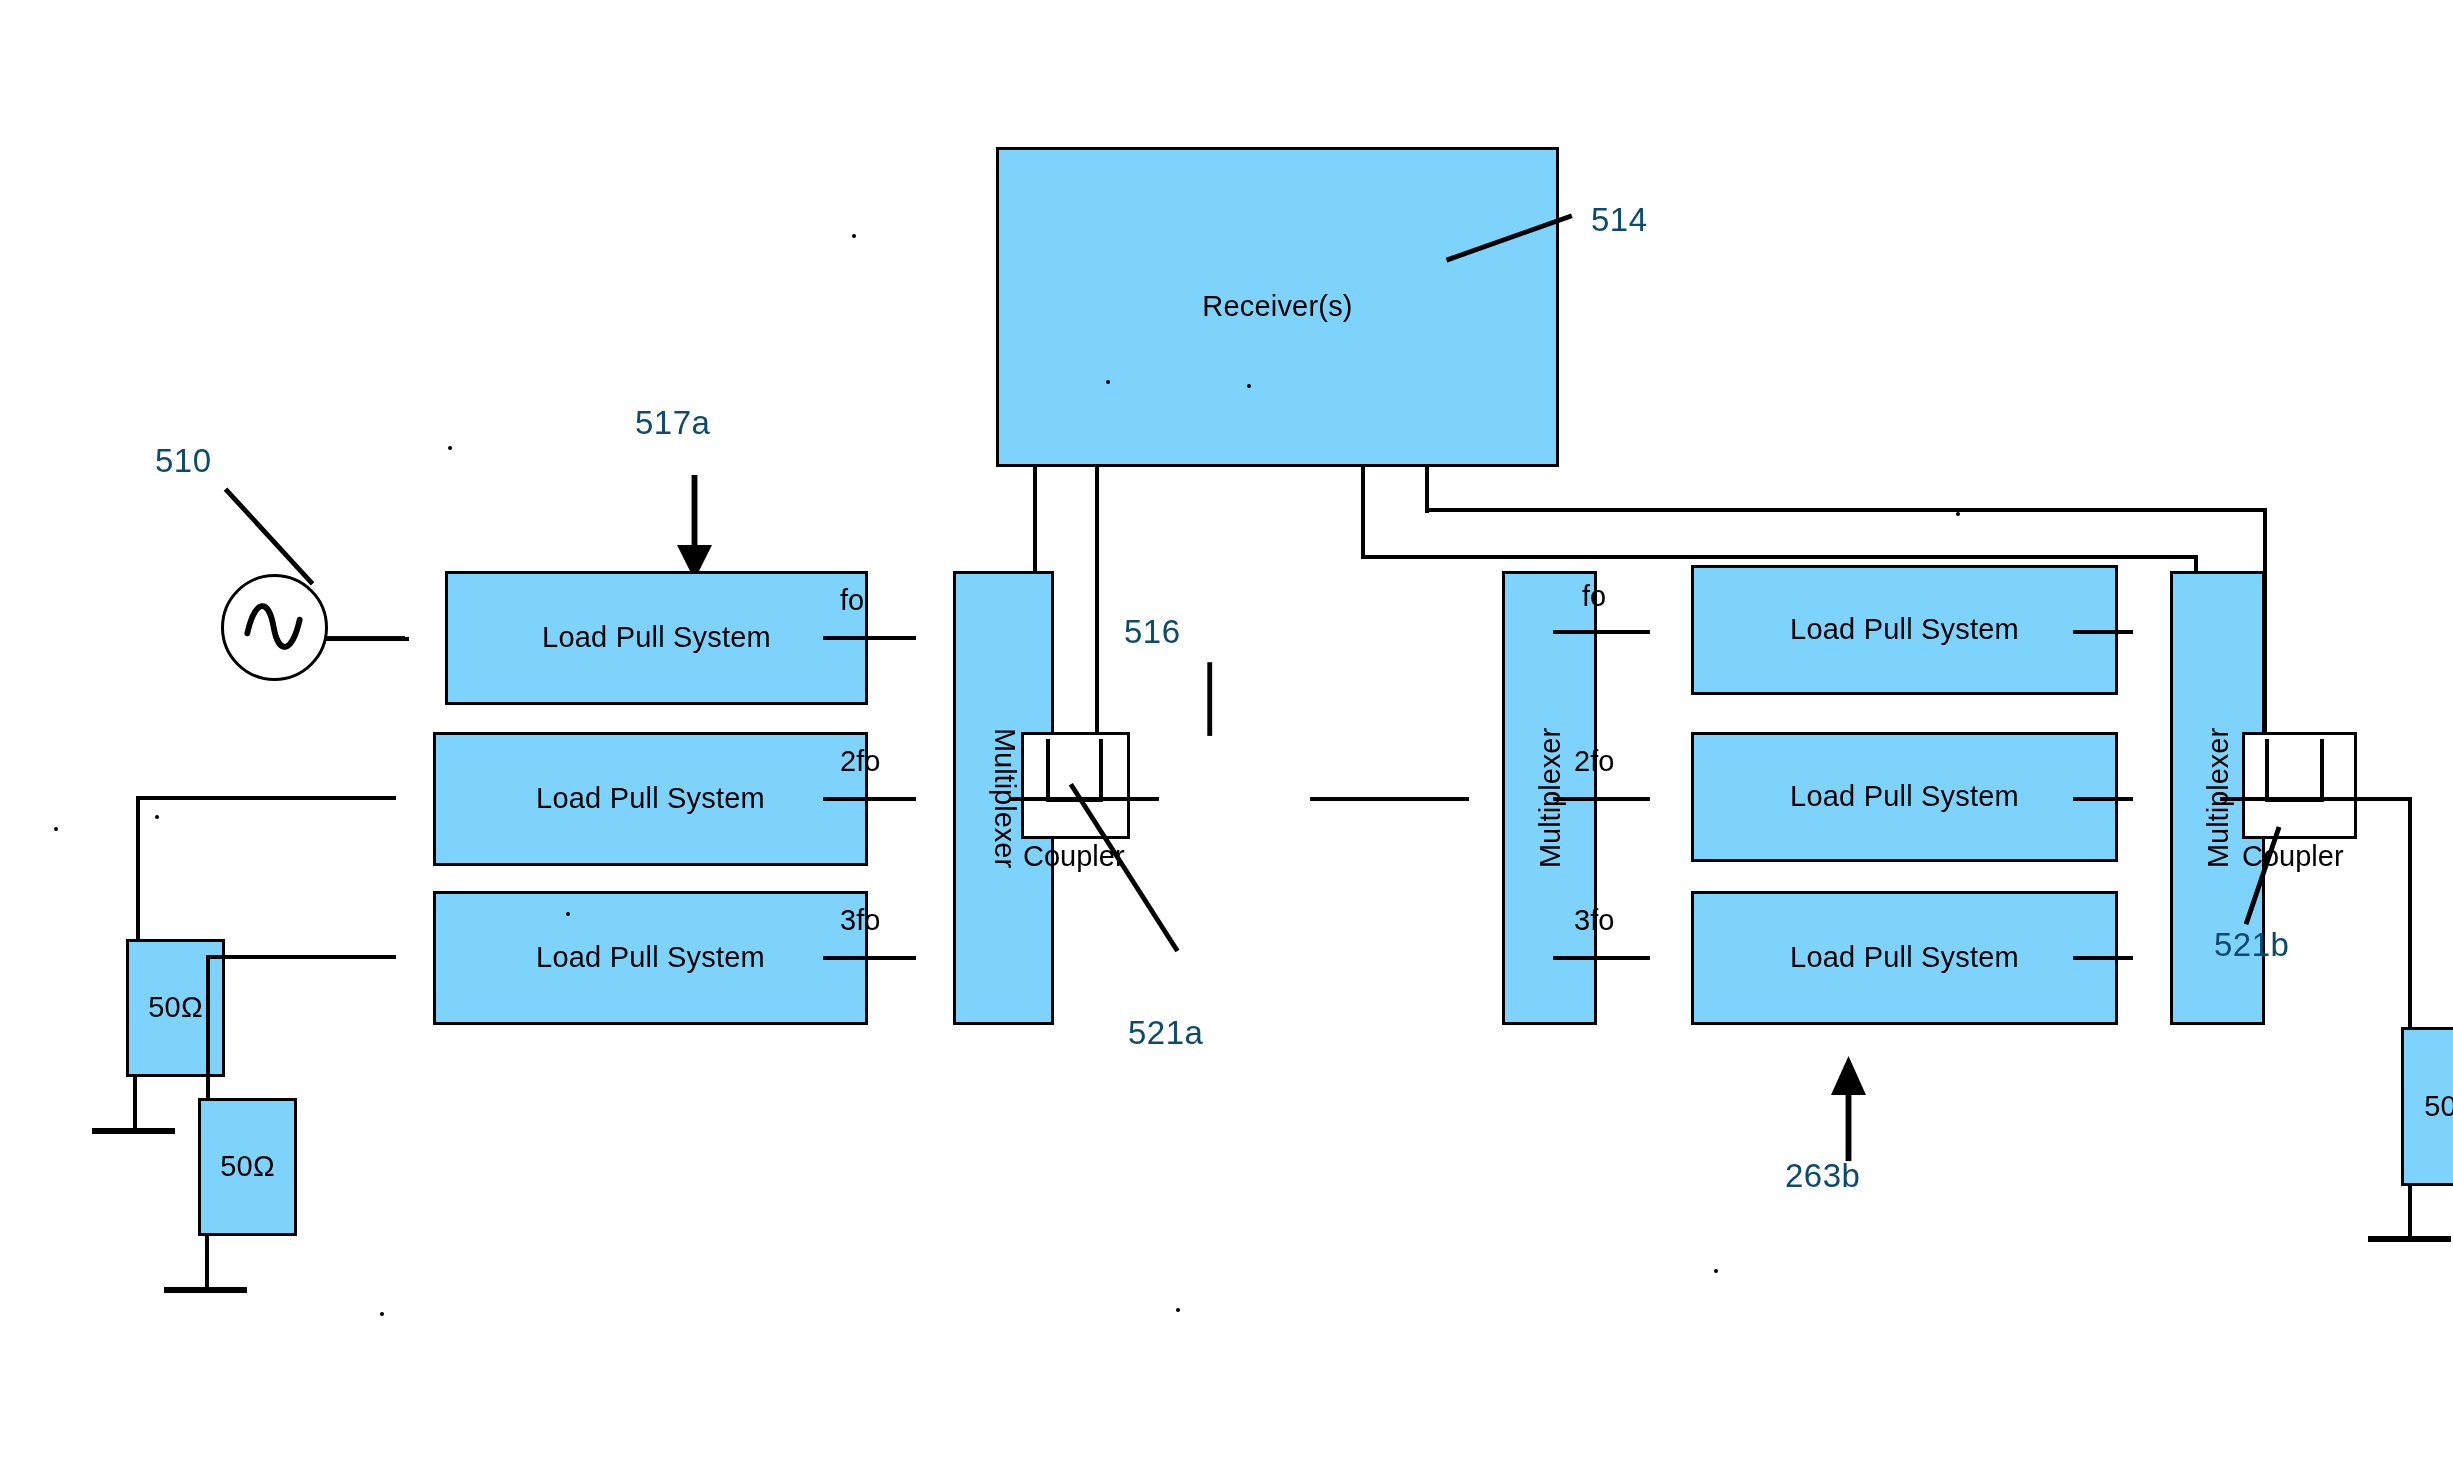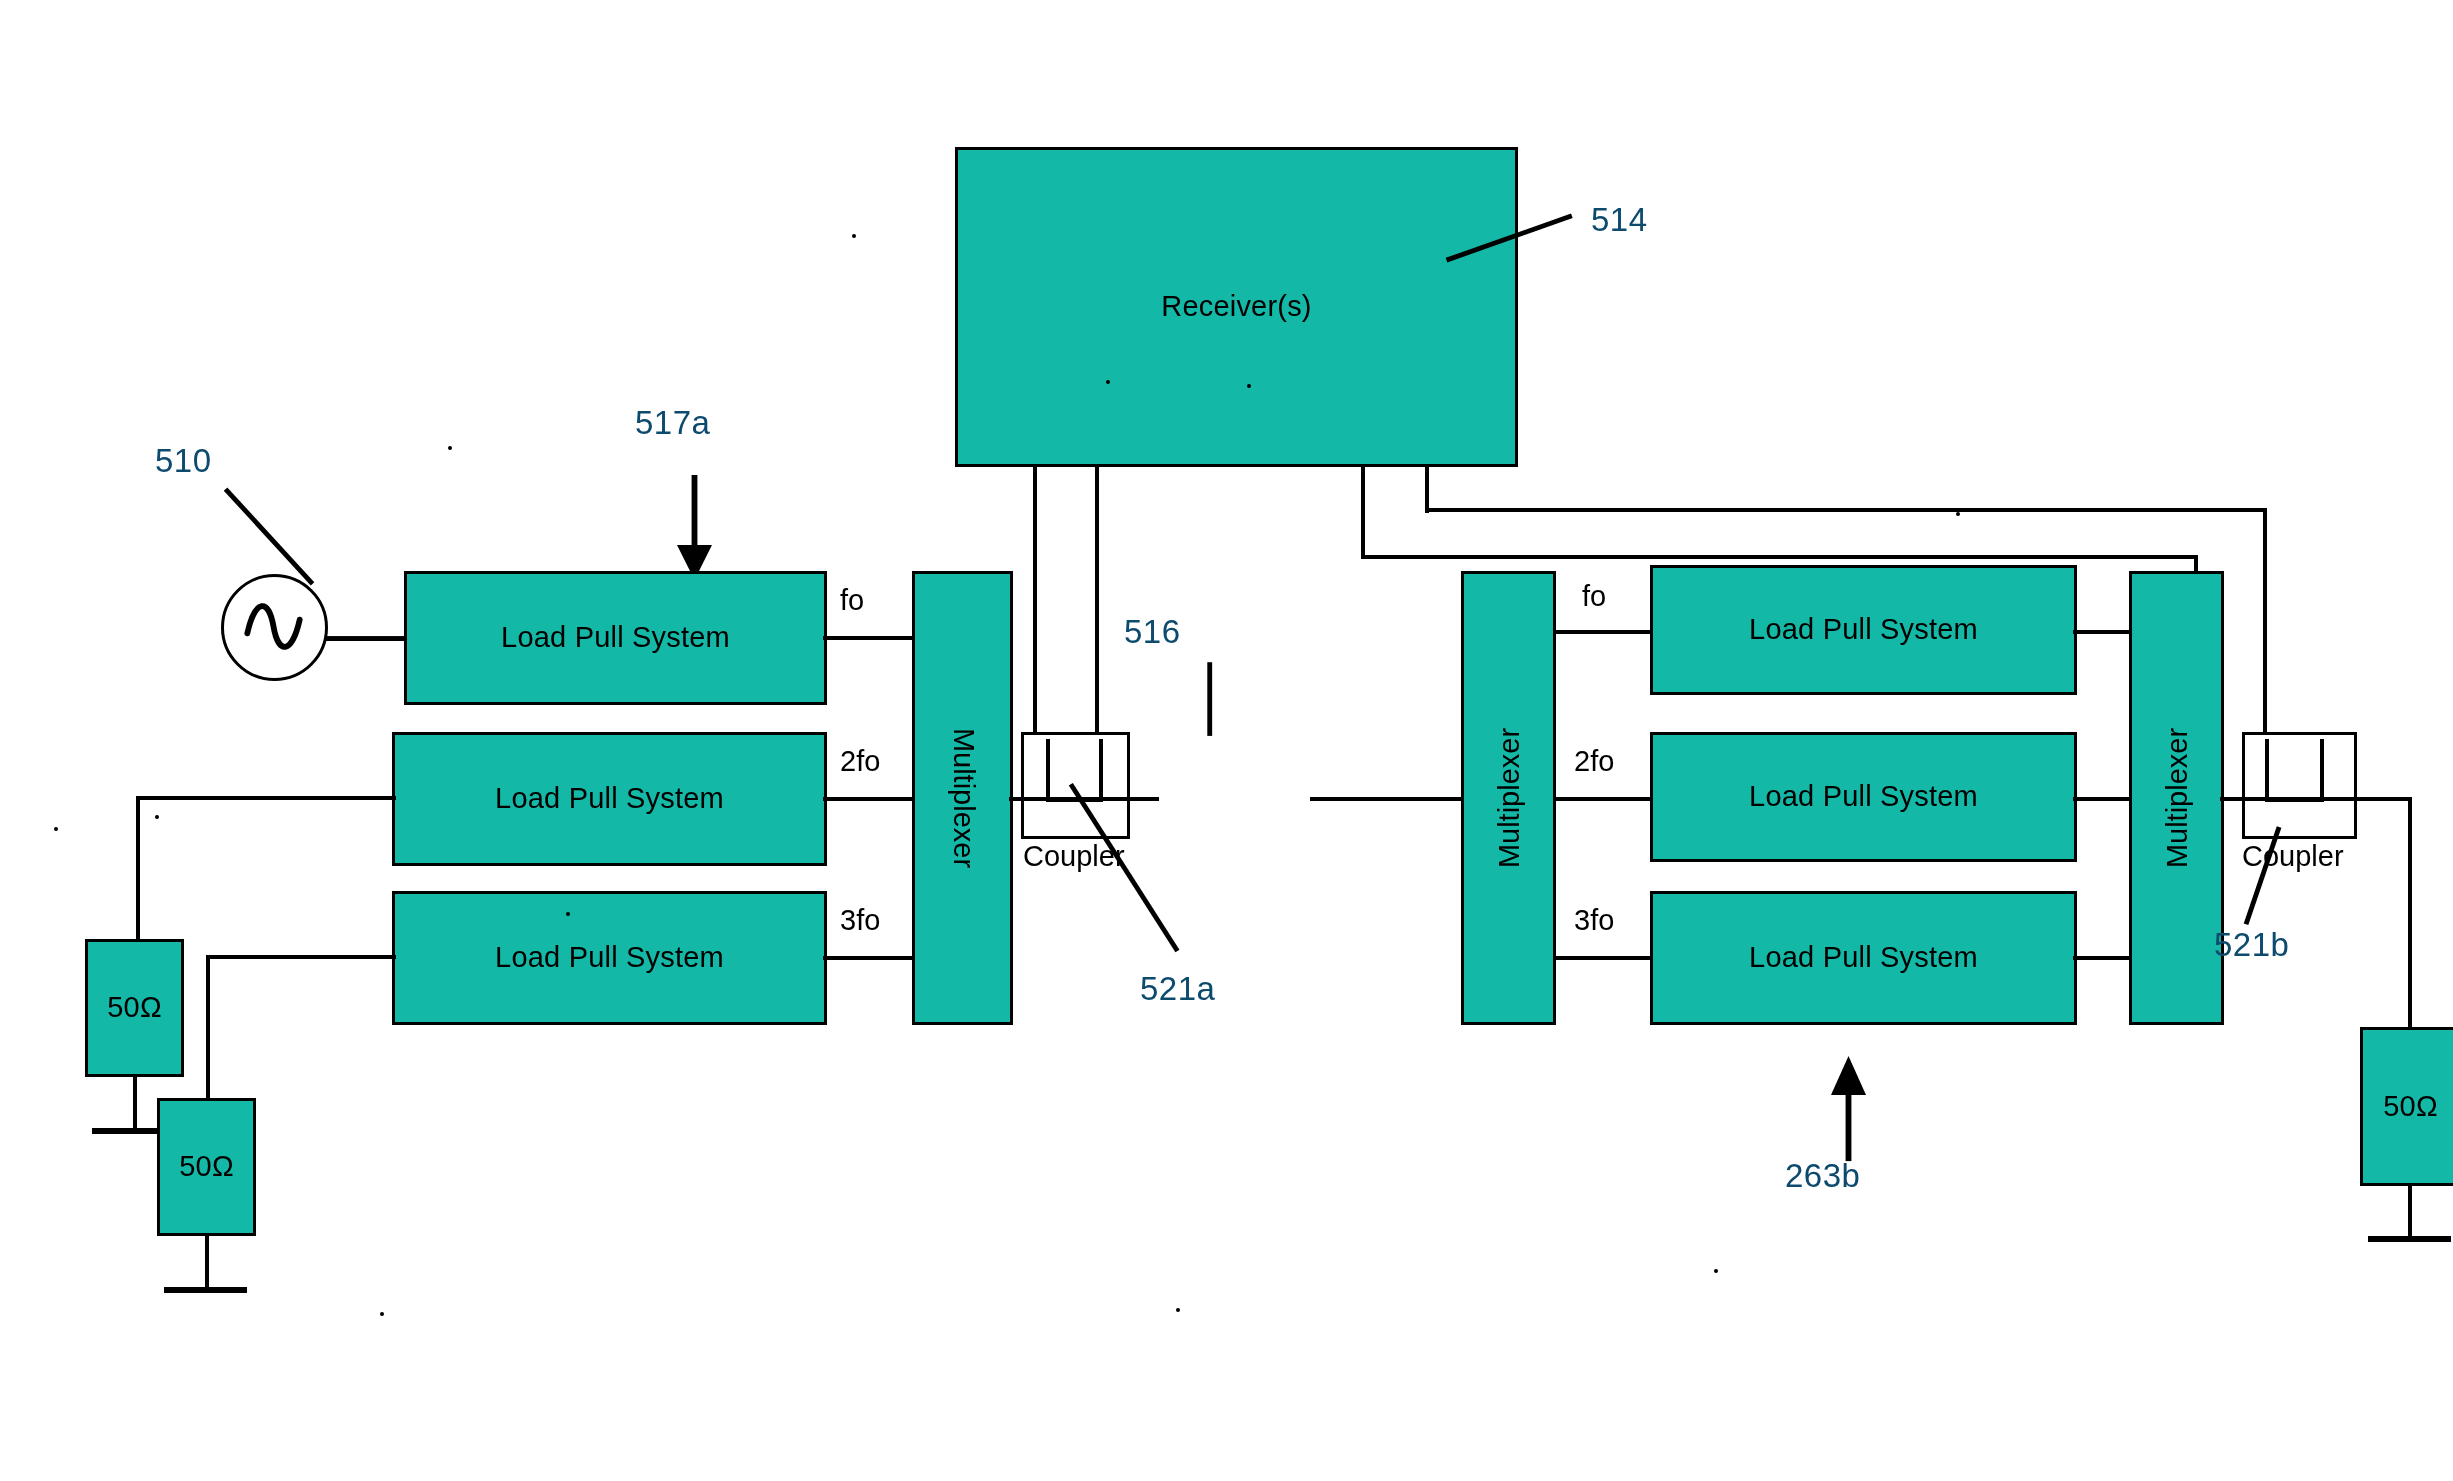--- a/index.html
+++ b/index.html
@@ -1,21 +1,21 @@
 <!DOCTYPE html>
 <html><head>
 <meta charset="utf-8">
 <title>Load Pull System Block Diagram</title>
 <style>
   html,body{margin:0;padding:0;background:#ffffff;}
   body{font-family:"Liberation Sans",sans-serif;}
   #page{position:relative;width:2453px;height:1482px;background:#ffffff;overflow:hidden;}
 
   
-  .box{position:absolute;border:3.9px solid #000;background:#14b8a6;box-sizing:border-box;}
+  .box{position:absolute;border:3.9px solid #000;background:#7dd3fc;box-sizing:border-box;margin-left:41px;}
   .box .lbl{position:absolute;left:0;right:0;top:50%;transform:translateY(-50%);
             text-align:center;font-size:29px;color:#000;letter-spacing:0.2px;line-height:1.1;}
   .hline{position:absolute;background:#000;height:3.9px;}
   .vline{position:absolute;background:#000;width:3.9px;}
   .tag{position:absolute;font-size:33px;color:#0c4a6e;white-space:nowrap;letter-spacing:0.5px;}
   .portlbl{position:absolute;font-size:29px;color:#000;white-space:nowrap;}
   .capt{position:absolute;font-size:29px;color:#000;white-space:nowrap;}
   .speck{position:absolute;background:#000;width:3.9px;height:3.9px;border-radius:50%;}
 
   
@@ -116,21 +116,21 @@
   <div class="u-right" style="left:1099px;top:739px;height:62px;"></div>
   <div class="u-bot" style="left:1046px;top:798px;width:57px;"></div>
 
   <div class="hline" style="left:1021px;top:797px;width:109px;"></div>
 
   <div class="capt" style="left:1023px;top:840px;">Coupler</div>
 
   <svg class="leader" style="left:1065px;top:784px;width:126px;height:175px;" viewBox="0 0 130 180" width="126" height="175">
     <line x1="6" y1="0" x2="116" y2="172" stroke="#000" stroke-width="5"></line>
   </svg>
-  <div class="tag" style="left:1128px;top:970px;margin-left:12px;">521a</div>
+  <div class="tag" style="left:1128px;top:1014px;">521a</div>
 
   <div class="hline" style="left:1130px;top:797px;width:29px;"></div>
 
   <svg class="leader" style="left:1201px;top:662px;width:19.4px;height:78px;" viewBox="0 0 20 80" width="19.4" height="78">
     <line x1="9" y1="0" x2="9" y2="76" stroke="#000" stroke-width="5"></line>
   </svg>
   <div class="tag" style="left:1124px;top:613px;">516</div>
 
   <div class="hline" style="left:1310px;top:797px;width:159px;"></div>
 

